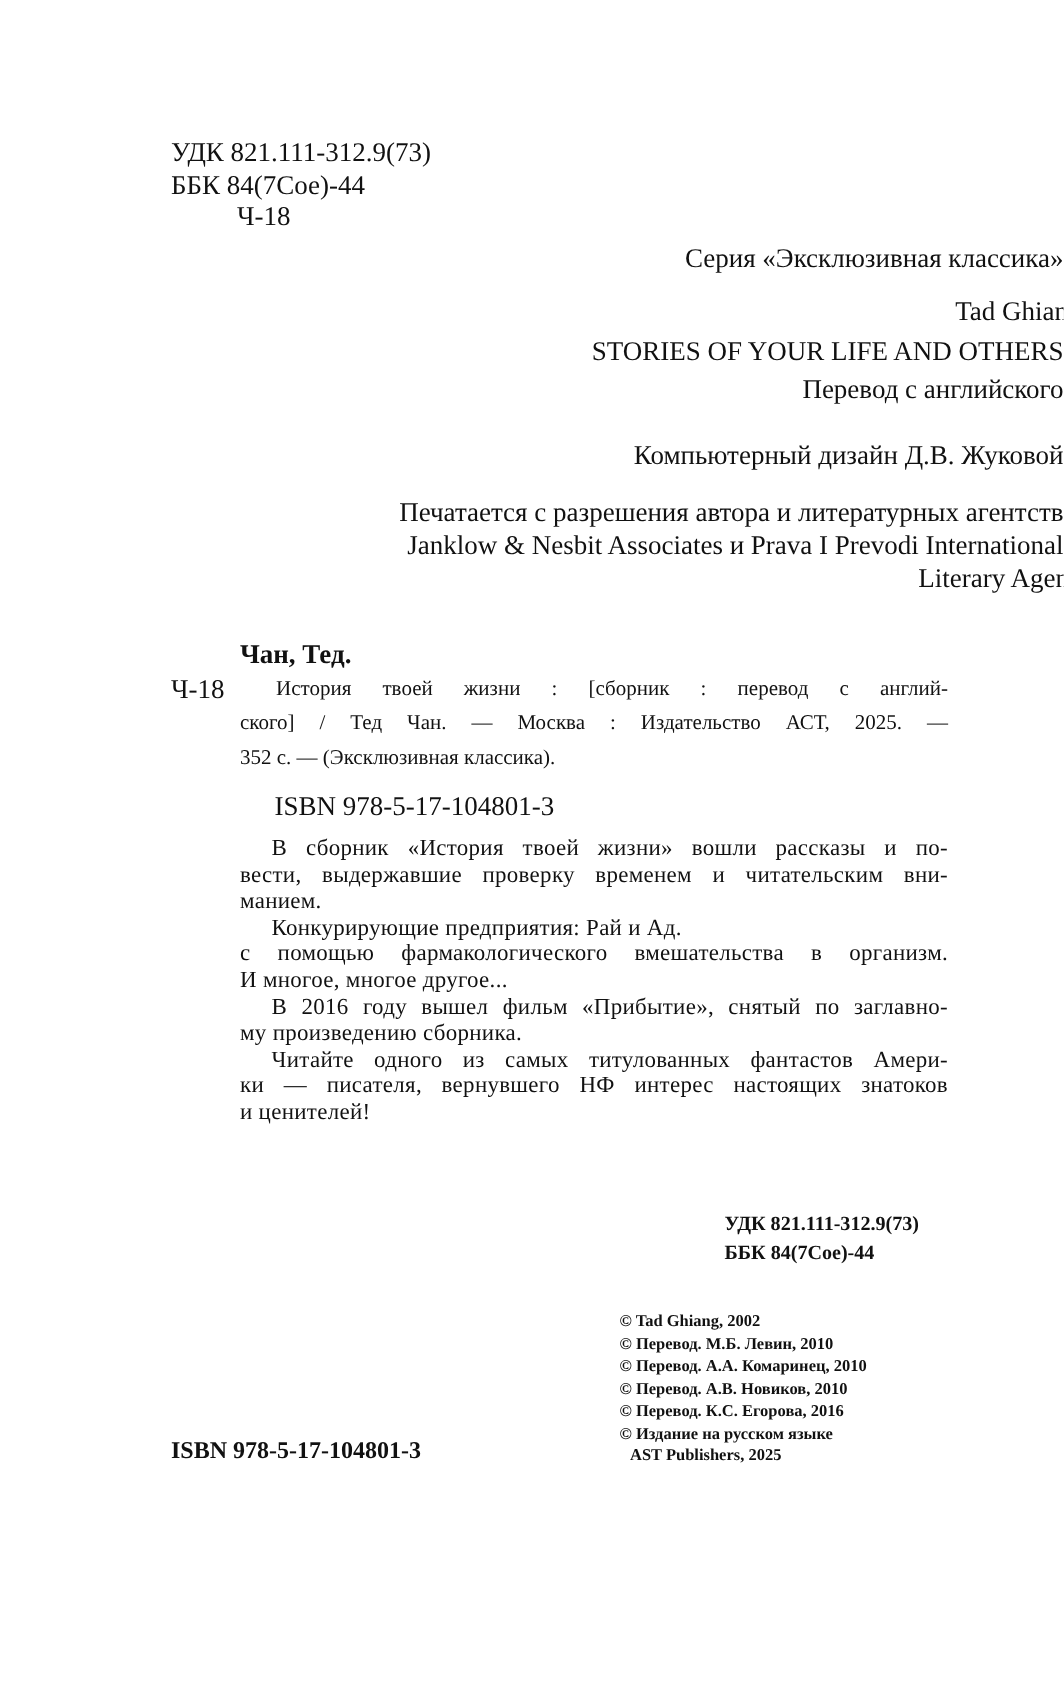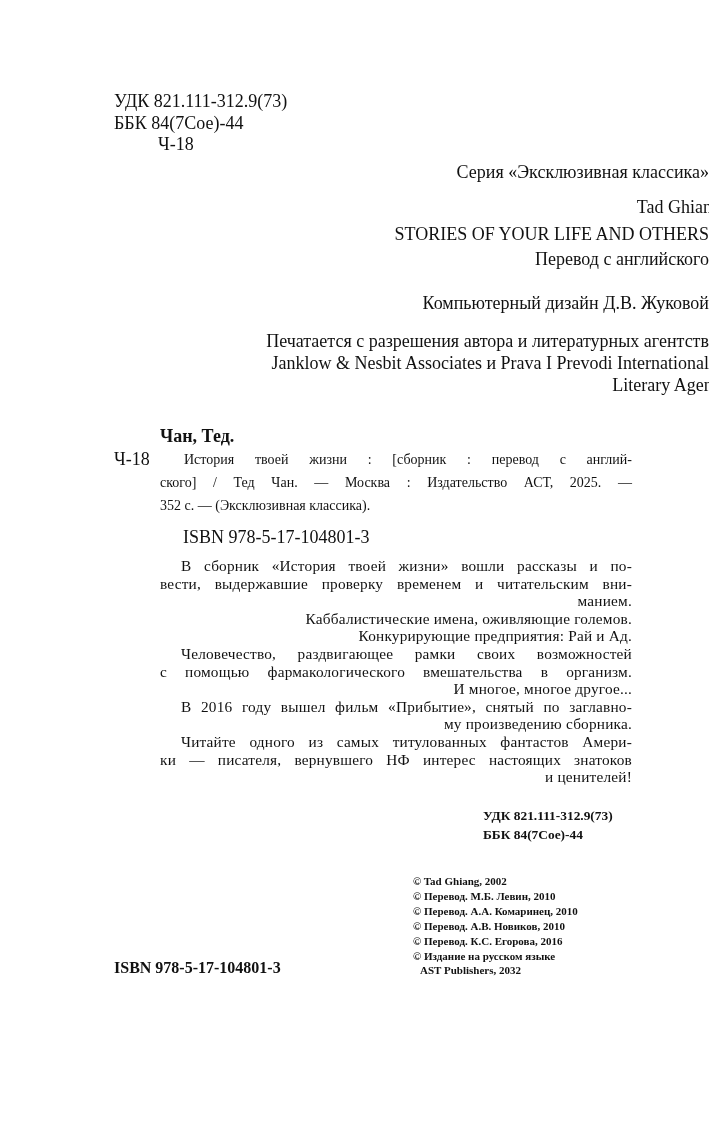--- a/index.html
+++ b/index.html
@@ -3,21 +3,21 @@
 <meta charset="utf-8">
 <style>
   html, body { margin: 0; padding: 0; background: #ffffff; }
   body { width: 709px; height: 1123px; position: relative; overflow: hidden; color: #111; font-family: "Liberation Serif", "DejaVu Serif", serif; }
   .abs { position: absolute; white-space: nowrap; }
   .t18 { font-size: 18px; line-height: 22px; }
   .center { left: 0; width: 709px; text-align: right; }
   .it { }
   .b { font-weight: bold; }
   .annot { position: absolute; left: 160px; width: 472px; font-size: 15.3px; line-height: 17.6px; letter-spacing: 0.2px; }
-  .annot .ln { display: block; white-space: nowrap; text-align: right; }
+  .annot .ln { display: block; white-space: nowrap; }
   .annot .j { text-align: justify; text-align-last: justify; }
   .annot .ind { padding-left: 21px; }
   .copy { position: absolute; left: 413px; font-size: 11px; line-height: 14.9px; font-weight: bold; }
   .copy .ln { display: block; white-space: nowrap; }
   .copy .ind2 { padding-left: 7px; }
   .bib { position: absolute; left: 160px; width: 472px; font-size: 14px; line-height: 23px; }
   .bib .ln { display: block; white-space: nowrap; }
   .bib .j { text-align: justify; text-align-last: justify; }
 </style>
 </head>
@@ -46,38 +46,36 @@
   <span class="ln j" style="padding-left:24px;">История твоей жизни : [сборник : перевод с англий-</span>
   <span class="ln j">ского] / Тед Чан. — Москва : Издательство АСТ, 2025. —</span>
   <span class="ln">352 с. — (Эксклюзивная классика).</span>
 </div>
 <div class="abs t18" style="left:183px; top:526px;">ISBN 978-5-17-104801-3</div>
 
 <div class="annot" style="top:557px;">
   <span class="ln j ind">В сборник «История твоей жизни» вошли рассказы и по-</span>
   <span class="ln j">вести, выдержавшие проверку временем и читательским вни-</span>
   <span class="ln">манием.</span>
-  <span class="ln ind">Каббалистические имена, оживляющие големов.</span>
   <span class="ln ind">Конкурирующие предприятия: Рай и Ад.</span>
-  <span class="ln j ind">Человечество, раздвигающее рамки своих возможностей</span>
   <span class="ln j">с помощью фармакологического вмешательства в организм.</span>
   <span class="ln">И многое, многое другое...</span>
   <span class="ln j ind">В 2016 году вышел фильм «Прибытие», снятый по заглавно-</span>
   <span class="ln">му произведению сборника.</span>
   <span class="ln j ind">Читайте одного из самых титулованных фантастов Амери-</span>
   <span class="ln j">ки — писателя, вернувшего НФ интерес настоящих знатоков</span>
   <span class="ln">и ценителей!</span>
 </div>
 
 <div class="abs b" style="left:483px; top:808px; font-size:13.4px; line-height:15px;">УДК 821.111-312.9(73)</div>
 <div class="abs b" style="left:483px; top:827px; font-size:13.4px; line-height:15px;">ББК 84(7Сое)-44</div>
 
 <div class="copy" style="top:874px;">
   <span class="ln">© Tad Ghiang, 2002</span>
   <span class="ln">© Перевод. М.Б. Левин, 2010</span>
   <span class="ln">© Перевод. А.А. Комаринец, 2010</span>
   <span class="ln">© Перевод. А.В. Новиков, 2010</span>
   <span class="ln">© Перевод. К.С. Егорова, 2016</span>
   <span class="ln">© Издание на русском языке</span>
-  <span class="ln ind2">AST Publishers, 2032</span>
+  <span class="ln ind2">AST Publishers, 2025</span>
 </div>
 
 <div class="abs b" style="left:114px; top:958px; font-size:16px; line-height:20px;">ISBN 978-5-17-104801-3</div>
 
 </body></html>

